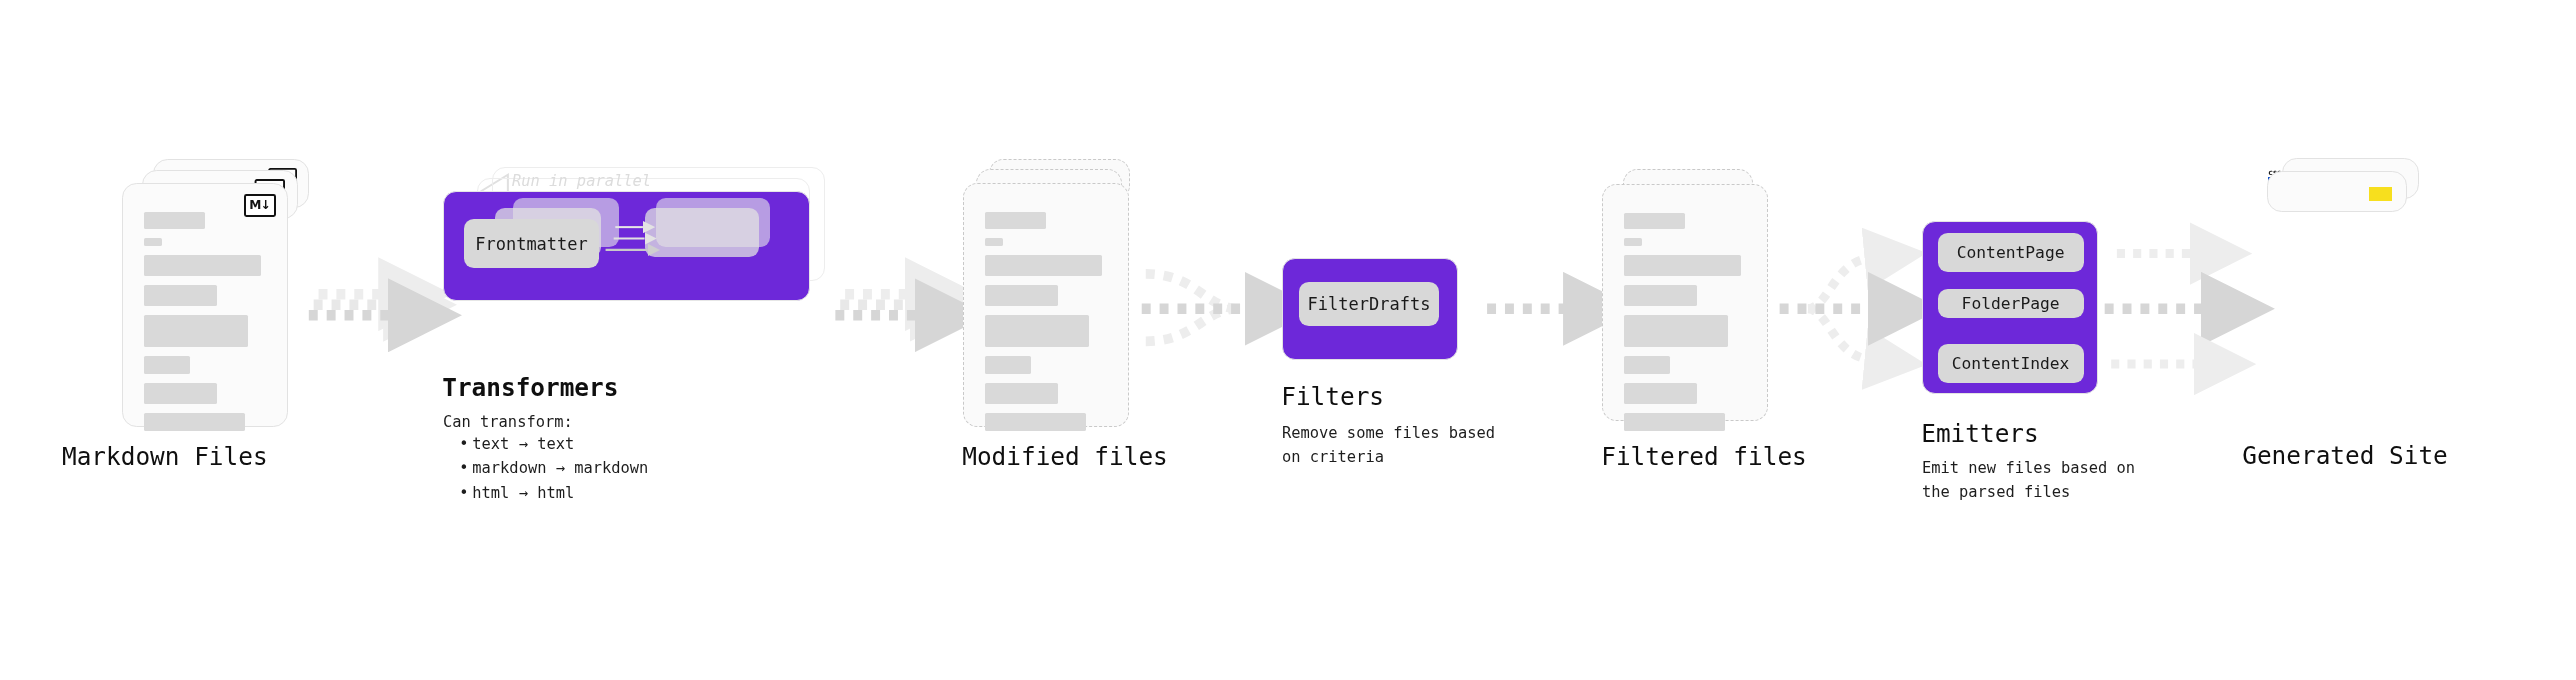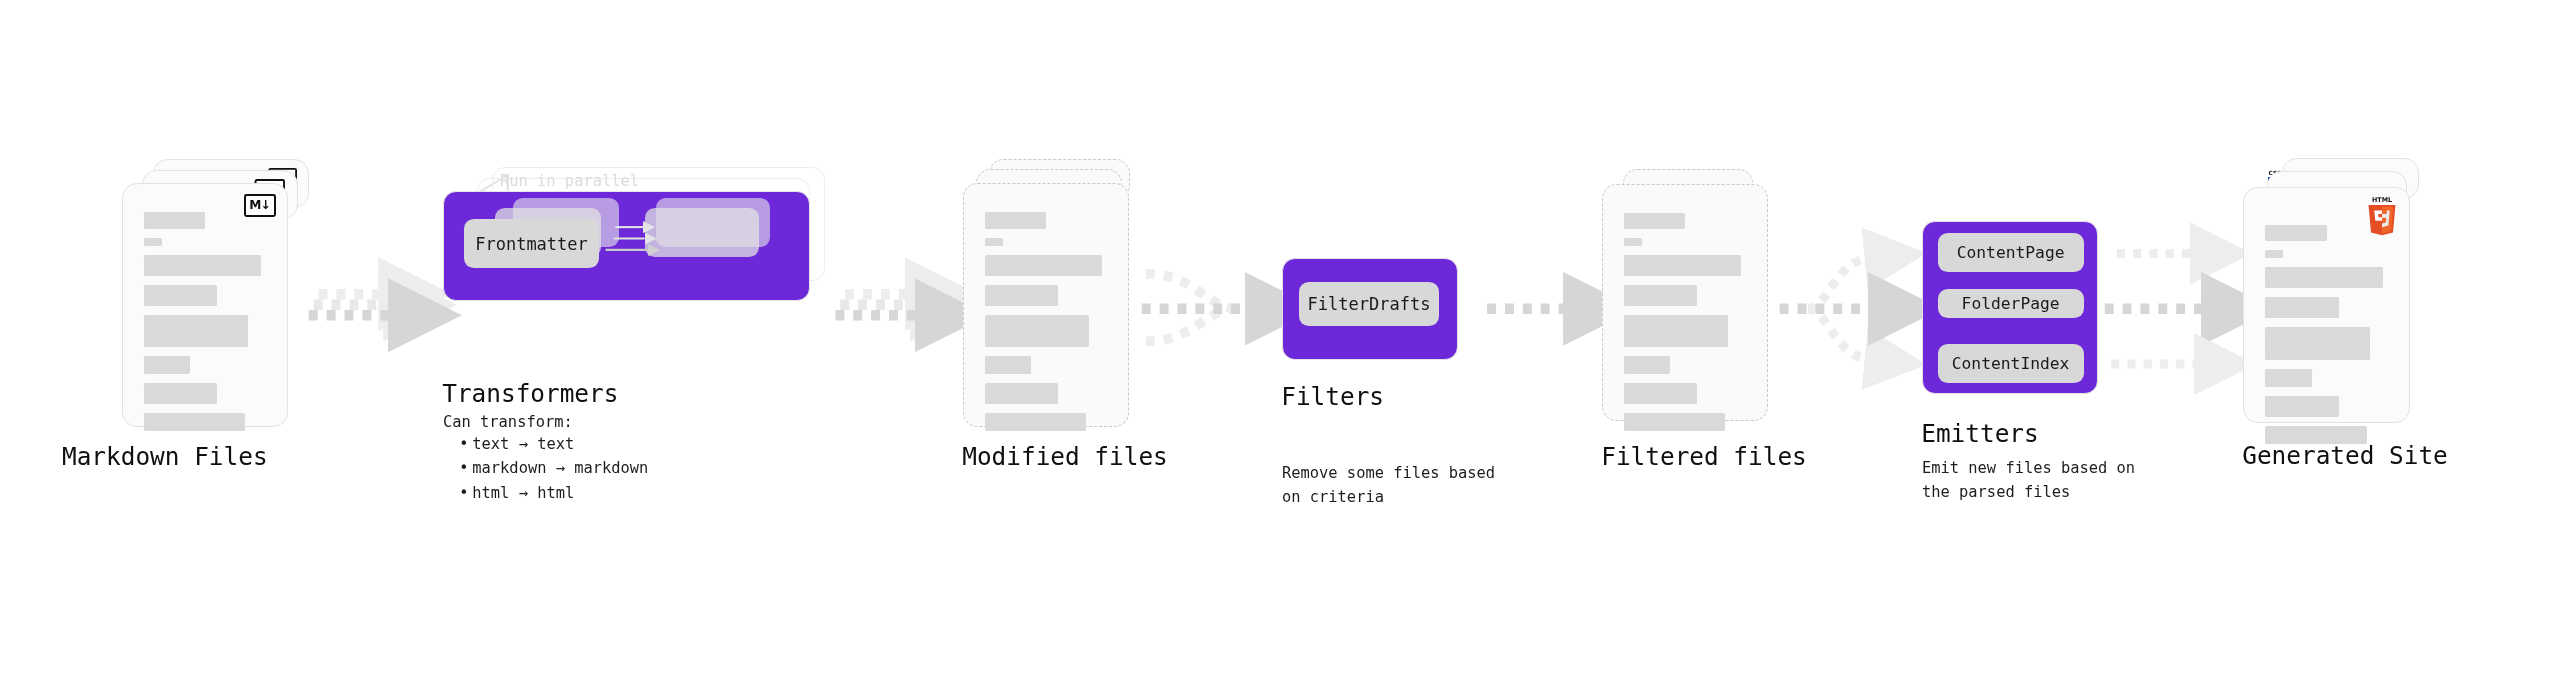--- a/index.html
+++ b/index.html
@@ -202,22 +202,22 @@
           <marker id="sahf" markerWidth="6" markerHeight="6" refX="0" refY="3" orient="auto">
             <polygon points="0,0 6,3 0,6" fill="#e3e3e3"></polygon>
           </marker>
         </defs>
         <line x1="212" y1="74" x2="246" y2="74" stroke="#e6e6e6" stroke-width="2.5" marker-end="url(#sahf)"></line>
         <line x1="210" y1="88" x2="248" y2="88" stroke="#e0e0e0" stroke-width="2.5" marker-end="url(#sahf)"></line>
         <line x1="200" y1="102" x2="252" y2="102" stroke="#c9c9c9" stroke-width="2.5" marker-end="url(#sah)"></line>
       </svg>
     </div>
 
-    <div class="note" style="left:57px; top:4.9px;">Run in parallel</div>
-    <div class="title" style="left:-0.8px; top:212px;">Transformers</div>
+    <div class="note" style="left:69px; top:4.9px;font-style:italic;">Run in parallel</div>
+    <div class="title" style="left:-0.8px; top:206px;font-weight:bold;">Transformers</div>
     <div class="desc" style="left:0px; top:244px;">Can transform:</div>
     <div class="bullets" style="left:0px; top:265px;">
       <ul>
         <li>text → text</li>
         <li>markdown → markdown</li>
         <li>html → html</li>
       </ul>
     </div>
   </div>
 
@@ -241,21 +241,21 @@
     <div class="title" style="left:-0.8px; top:283px;">Modified files</div>
   </div>
 
   <div class="node" style="left:1282px; top:258px;">
     <div class="pbox" style="position:relative; left:0; top:0; width:176px; height:102px;">
       <div class="chip" style="left:16px; top:23px; width:140px; height:44px;align-items:center;">
         <span>FilterDrafts</span>
       </div>
     </div>
     <div class="title" style="left:-0.8px; top:124px;">Filters</div>
-    <div class="desc" style="left:0px; top:164px;margin-top:40px;">Remove some files based
+    <div class="desc" style="left:0px; top:164px;">Remove some files based
 on criteria</div>
   </div>
 
   <div class="node" style="left:1602px; top:169px;">
     <div class="card-stack" style="width:187px;height:260px;">
       <div class="card dashed" style="left:21px; top:0px; width:130px; height:37px;"></div>
       <div class="card dashed" style="left:0px; top:14.6px; width:166px; height:237px;">
         <div class="bars">
           <div class="bar" style="width:50%;"></div>
           <div class="bar" style="width:15%; height:8.1px;"></div>
@@ -292,39 +292,18 @@
     <div class="card-stack" style="width:195px;height:276px;">
 
       <div class="card" style="left:39px; top:0px; width:137px; height:41px;">
         <div class="badge css-badge" style="right:14.6px; top:18px;"></div>
       </div>
 
       <div class="card" style="left:24.4px; top:13px; width:140px; height:41px;">
         <div class="badge js-badge" style="right:14.6px; top:14.6px;"></div>
       </div>
 
-      <div class="card" style="left:0px; top:29px; width:167px; height:236px;">
-        <div class="badge" style="right:9.8px; top:6.5px;">
-          <svg width="34" height="41" viewBox="0 0 48 56">
-            <text x="24" y="9" text-anchor="middle" font-size="9" font-weight="bold" fill="#111" font-family="DejaVu Sans, Liberation Sans, sans-serif">HTML</text>
-            <path d="M5 13 L43 13 L39.5 52 L24 56 L8.5 52 Z" fill="#e44d26"></path>
-            <path d="M24 15.5 L24 53.5 L36.6 50 L39.6 15.5 Z" fill="#f16529"></path>
-            <path d="M13 21 L24 21 L24 26 L18.6 26 L19 30.5 L24 30.5 L24 35.5 L14.6 35.5 Z" fill="#fff"></path>
-            <path d="M24 21 L35 21 L33.6 35.5 L33 42 L24 44.6 L24 39.4 L29.4 37.8 L30 31 L24 31 L24 26 L30.4 26 L30.8 21 Z" fill="#ebebeb"></path>
-          </svg>
-        </div>
-        <div class="bars" style="top:37px;">
-          <div class="bar" style="width:50%;"></div>
-          <div class="bar" style="width:15%; height:8.1px;"></div>
-          <div class="bar" style="width:96%; height:21px;"></div>
-          <div class="bar" style="width:60%; height:21px;"></div>
-          <div class="bar" style="width:85%; height:32.5px;"></div>
-          <div class="bar" style="width:38%; height:18px;"></div>
-          <div class="bar" style="width:60%; height:21px;"></div>
-          <div class="bar" style="width:83%; height:18px; margin-bottom:0;"></div>
-        </div>
-      </div>
     </div>
     <div class="title" style="left:-0.8px; top:283px;">Generated Site</div>
   </div>
 
 </div>
 
 
 </body></html>

